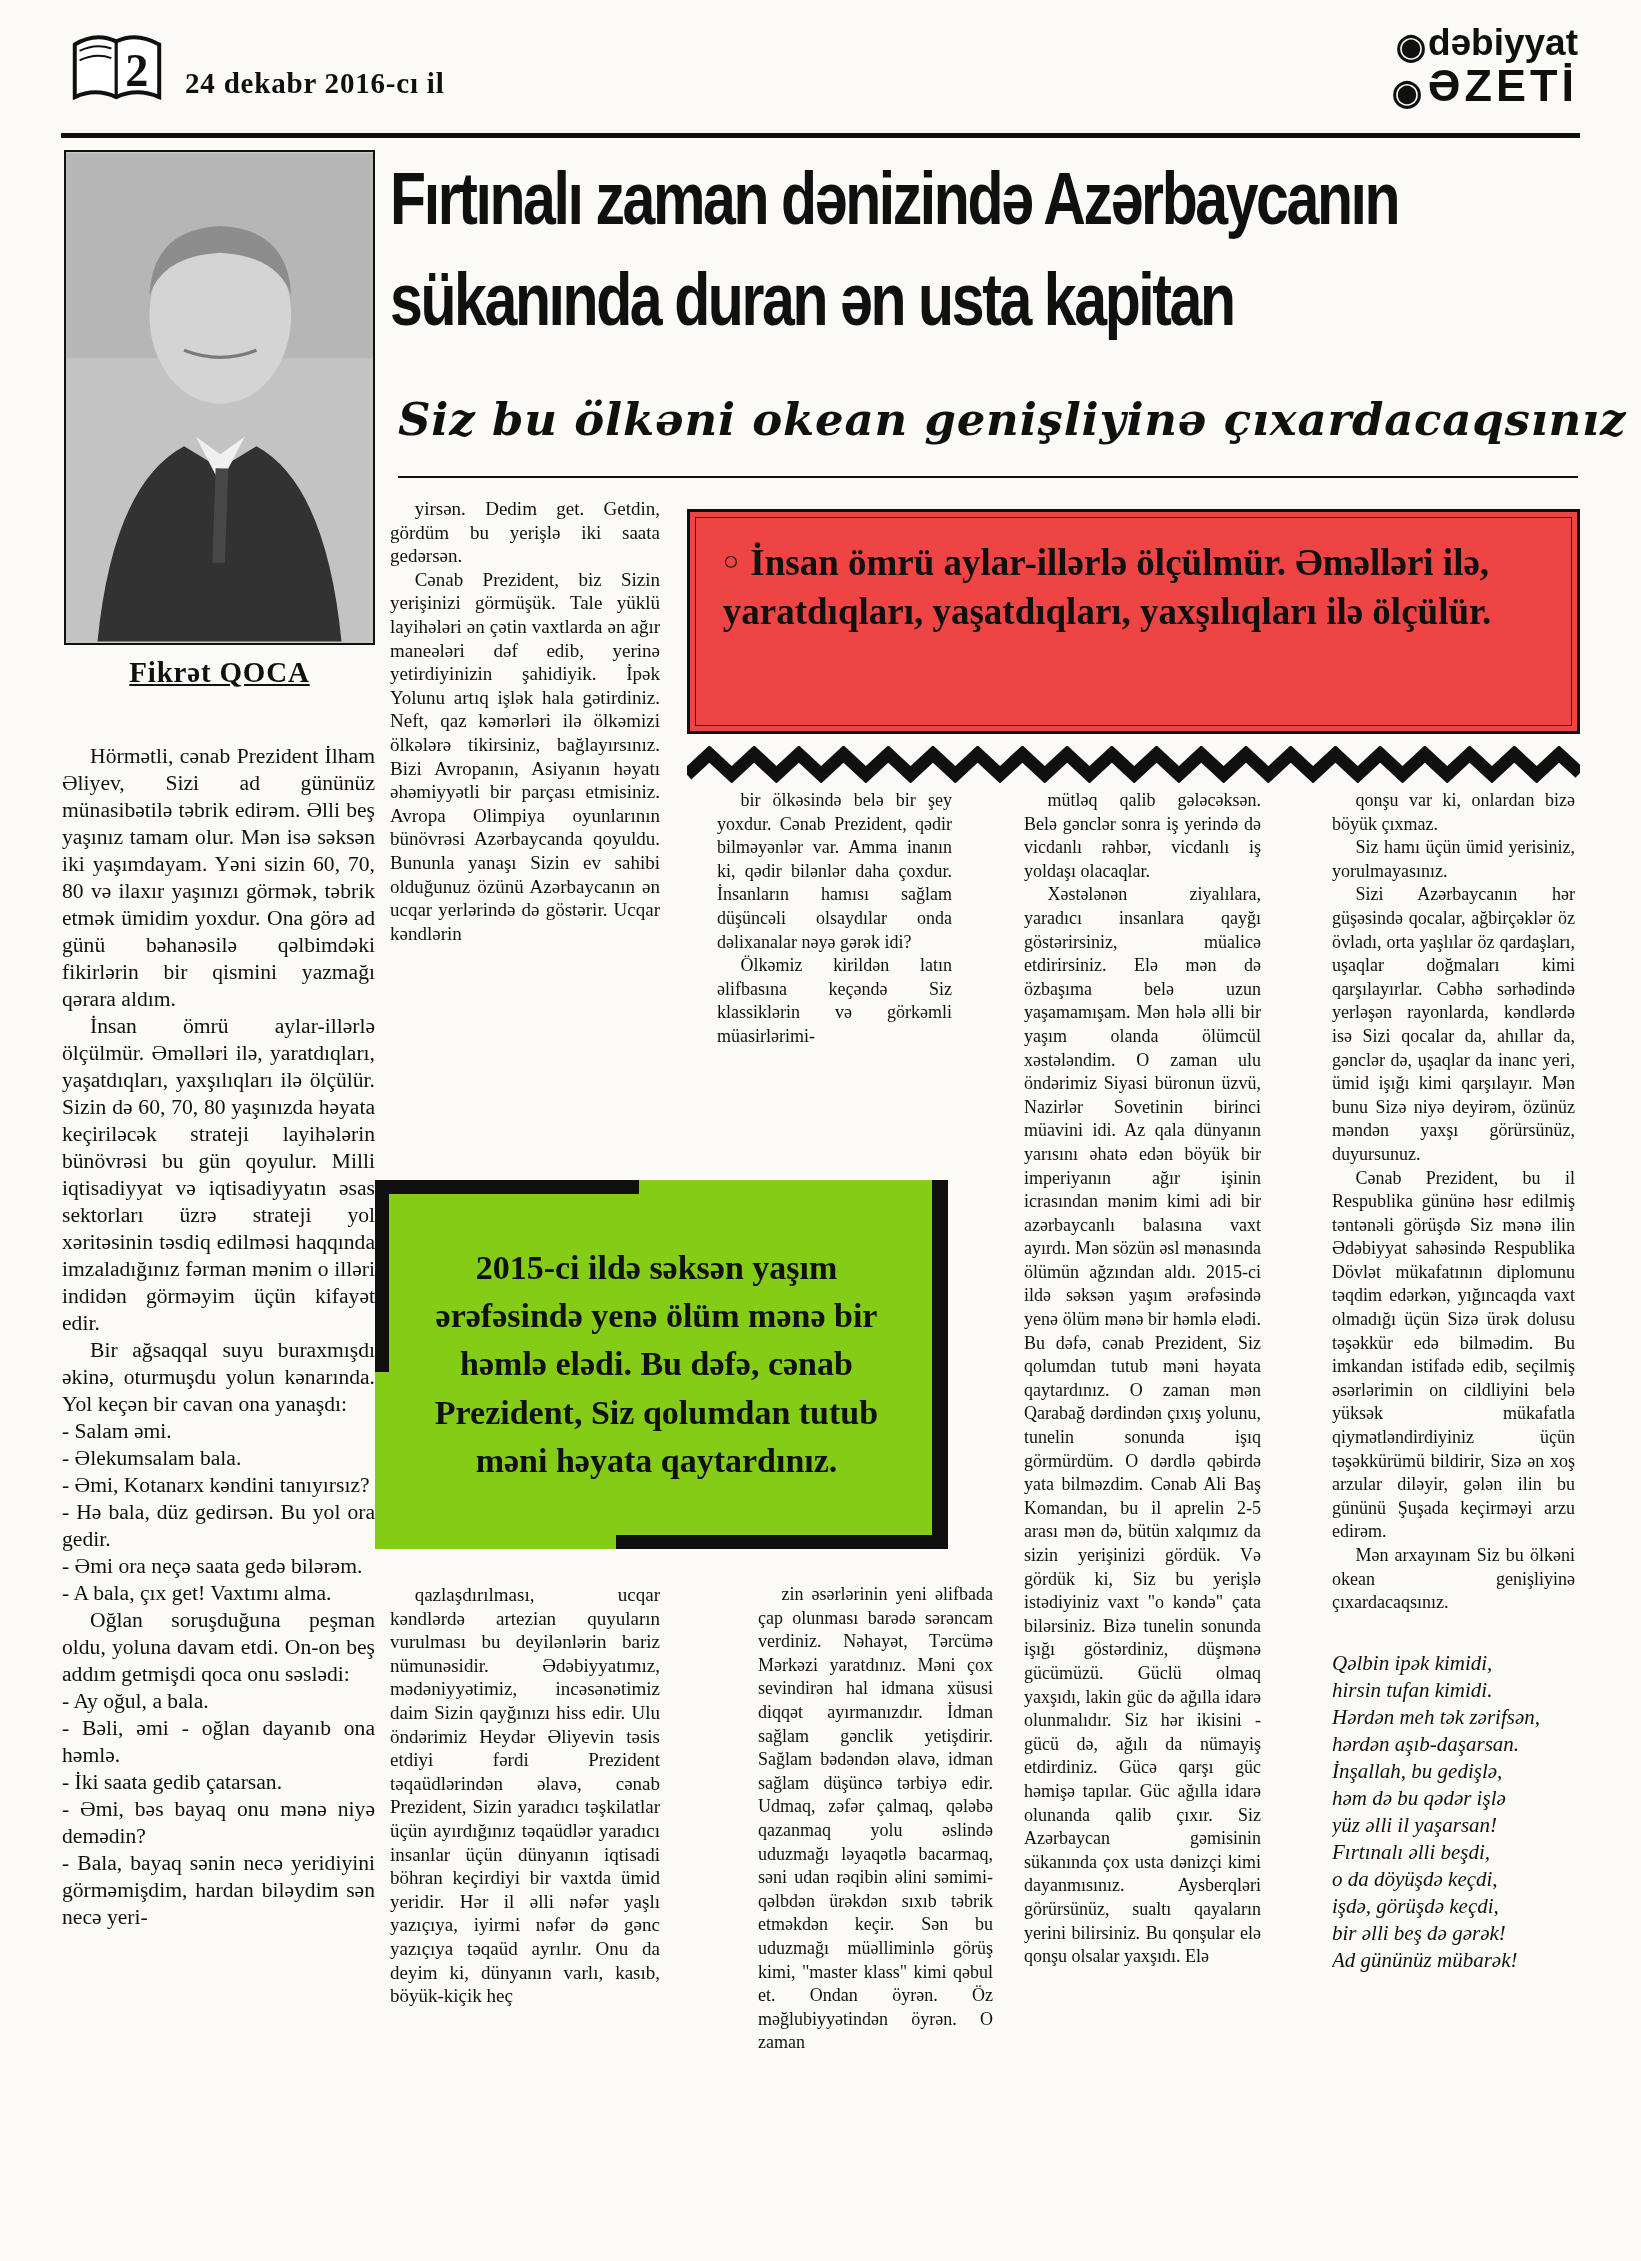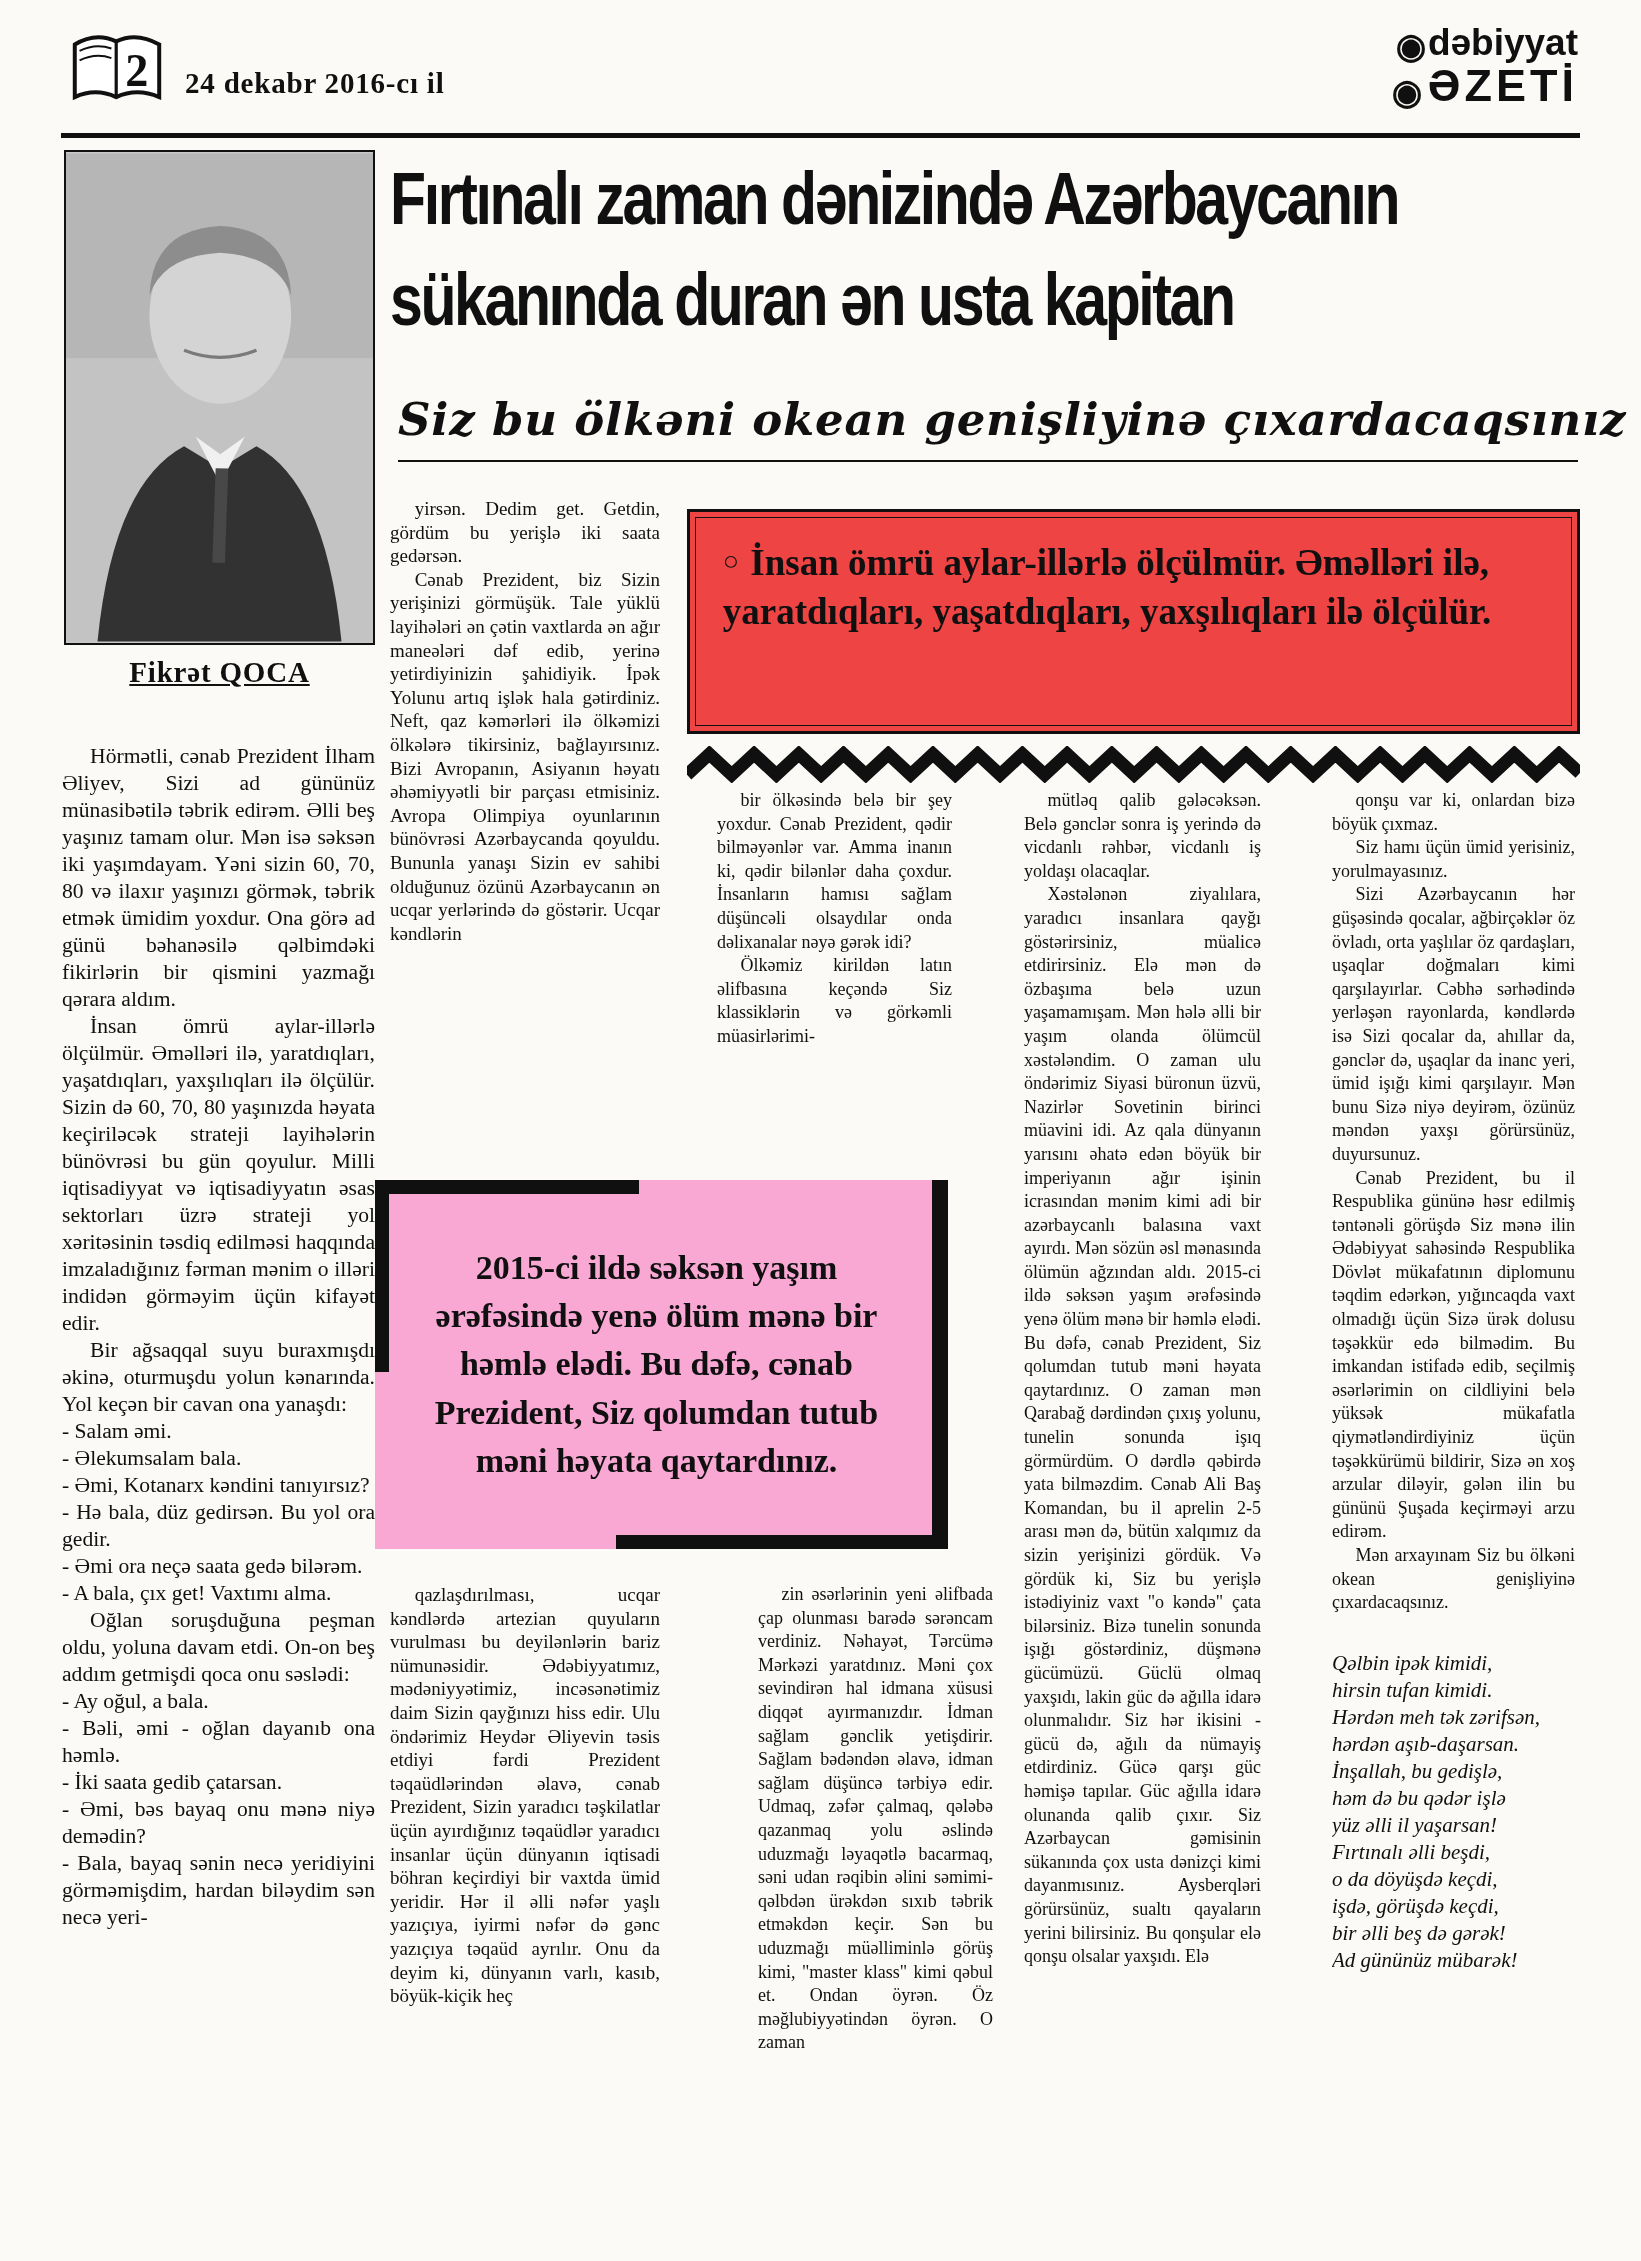--- a/index.html
+++ b/index.html
@@ -21,21 +21,21 @@
   .masthead .emblem{font-size:35px;vertical-align:-3.2px;margin-right:1.6px;}
 
   
   .photo-frame{left:64px;top:150px;width:311px;height:495px;border:2.4px solid #101010;box-sizing:border-box;background:#c9c9c9;}
   .photo-frame svg{display:block;width:100%;height:100%;filter:grayscale(1) contrast(1.02);}
   .author-caption{left:64px;top:656px;width:311px;text-align:center;font-weight:bold;font-size:29px;text-decoration:underline;letter-spacing:0.8px;}
 
   
   .headline{left:390px;top:149px;width:1193px;transform:scale(1,1.25);transform-origin:left top;
     font-family:"Liberation Sans",sans-serif;font-weight:900;font-size:59px;line-height:81px;letter-spacing:-2.4px;white-space:nowrap;}
-  .subtitle{left:398px;top:393px;width:1180px;border-bottom:2.4px solid #101010;padding-bottom:14px;
+  .subtitle{left:398px;top:393px;width:1180px;border-bottom:2.4px solid #101010;padding-bottom:30px;
     font-family:"DejaVu Serif",serif;font-style:italic;font-weight:bold;font-size:45px;letter-spacing:0.8px;white-space:nowrap;}
 
   
   .quote-top{left:687px;top:509px;width:893px;height:225px;border:3.2px solid #101010;box-sizing:border-box;background:#ef4444;padding-left:48px;}
   .quote-top .inner{position:absolute;inset:4.8px;border:0.8px solid #101010;padding:21px 27px;box-sizing:border-box;
     font-family:"Liberation Serif",serif;font-weight:bold;font-size:37px;line-height:1.32;}
   .quote-top .bullet{font-size:27px;margin-right:11.2px;vertical-align:4.8px;}
   .zigzag{left:687px;top:746px;width:893px;height:37px;}
 
   
@@ -44,21 +44,21 @@
   .bodycol p.noindent{text-indent:0;}
   .c1{left:62px;top:743px;width:313px;height:1504px;font-size:21.6px;line-height:27px;}
   .c2a{left:390px;top:497px;width:270px;height:595px;font-size:19px;line-height:23.6px;}
   .c2b{left:390px;top:1583px;width:270px;height:664px;font-size:19px;line-height:23.6px;}
   .c3a{left:717px;top:789px;width:235px;height:387px;font-size:18px;line-height:23.6px;}
   .c3b{left:717px;top:1583px;width:235px;height:664px;font-size:18px;line-height:23.6px;margin-left:41px;}
   .c4{left:1024px;top:789px;width:237px;height:1458px;font-size:18px;line-height:23.6px;}
   .c5{left:1332px;top:789px;width:243px;height:1458px;font-size:18px;line-height:23.6px;}
 
   
-  .quote-center{left:375px;top:1180px;width:573px;height:369px;background:#f9a8d4;}
+  .quote-center{left:375px;top:1180px;width:573px;height:369px;background:#84cc16;}
   .quote-center .bar{position:absolute;background:#101010;}
   .bar-top{left:0;top:0;width:46%;height:14.4px;}
   .bar-left{left:0;top:0;width:14.4px;height:52%;}
   .bar-right{right:0;top:0;width:16px;height:100%;}
   .bar-bottom{right:0;bottom:0;width:58%;height:14.4px;}
   .quote-center .inner{position:absolute;inset:24px 42px 24px 32px;display:flex;align-items:center;justify-content:center;text-align:center;
     font-family:"Liberation Serif",serif;font-weight:bold;font-size:34px;line-height:1.42;}
 
   
   .poem{margin-top:35px;font-style:italic;font-size:21px;line-height:27px;text-align:left;}

